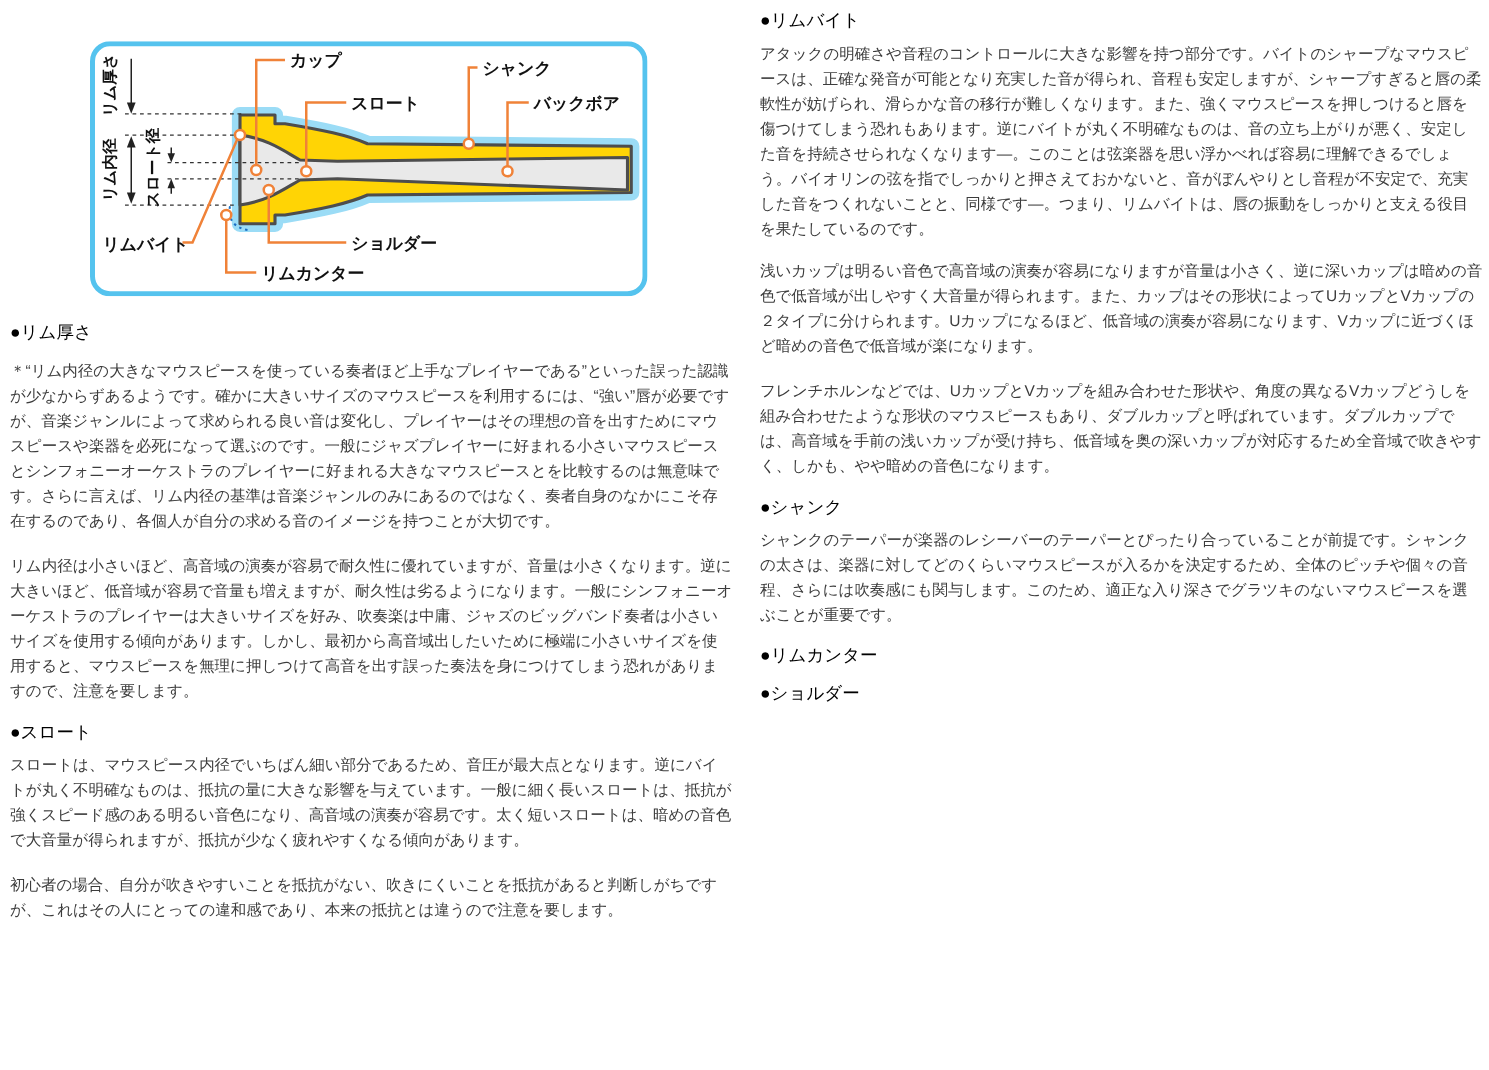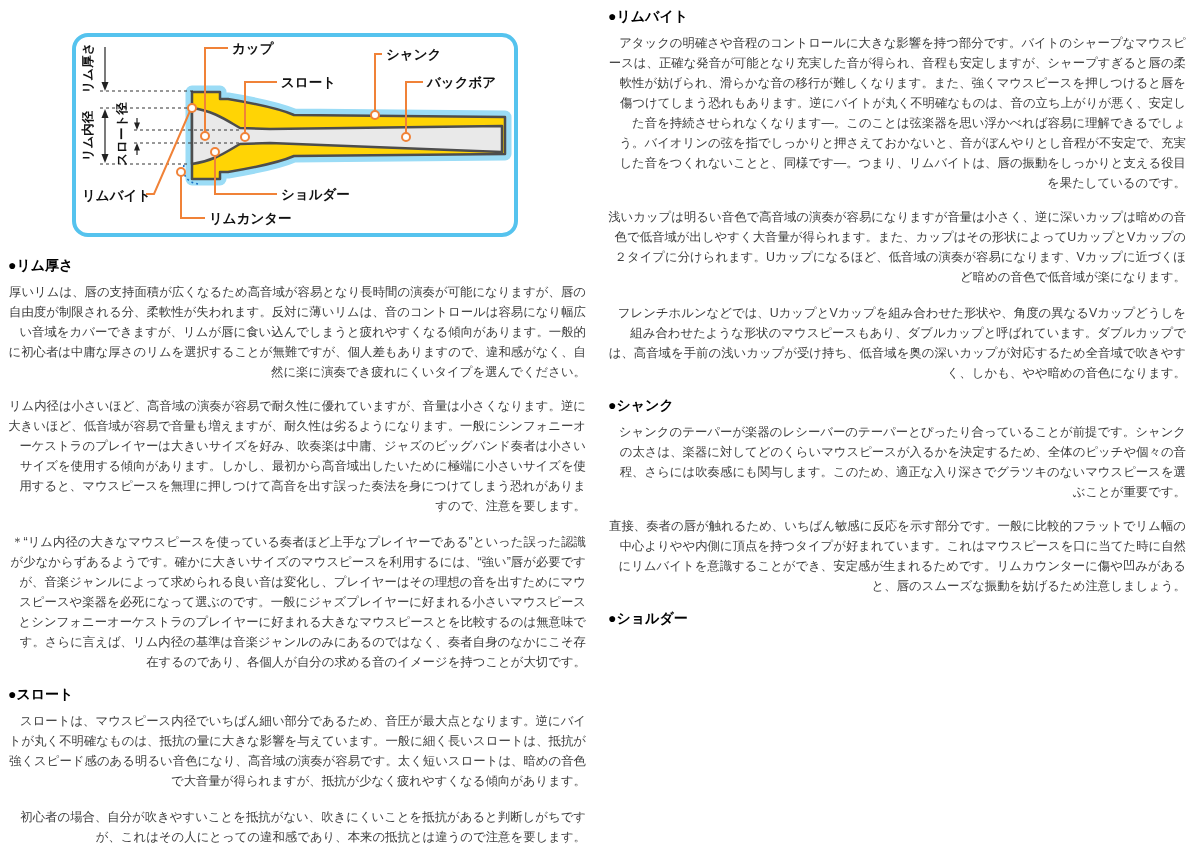--- a/index.html
+++ b/index.html
@@ -12,26 +12,26 @@
   .page { display:flex; padding:8px 5px 8px 8px; gap:22px; width:1191px; }
   .col { width:578px; }
 
   .diagram { margin:25px 0 20px 64px; width:446px; height:204px; }
   .diagram svg { display:block; }
   .dg-label { font-size:13.5px; font-weight:700; fill:#111111; }
   .dg-vlabel { font-size:12.5px; font-weight:700; fill:#111111; }
 
   .sec { margin:0 0 14px 0; }
   .sec-h {
-    font-size:14px; font-weight:700; color:#000000;
+    font-size:14px; font-weight:400; color:#000000;
     margin:0 0 9px 0; line-height:16px;
   }
   .sec-p {
     font-size:12.4px; line-height:20px; margin:0 0 16px 0;
-    color:#3c3c3c; text-align:right; word-break:break-all;
+    color:#3c3c3c; text-align:left; word-break:break-all;
   }
   .sec-p:last-child { margin-bottom:0; }
 </style>
 </head>
 <body>
 
 <div class="page">
 
   <div class="col">
 
@@ -97,26 +97,25 @@
         <text class="dg-label" x="314" y="26">シャンク</text>
         <text class="dg-label" x="355" y="54">バックボア</text>
         <text class="dg-label" x="10" y="167">リムバイト</text>
         <text class="dg-label" x="209" y="166">ショルダー</text>
         <text class="dg-label" x="137" y="190">リムカンター</text>
       </svg>
     </figure>
 
     <section class="sec">
       <h3 class="sec-h">●リム厚さ</h3>
-      <p class="sec-p">厚いリムは、唇の支持面積が広くなるため高音域が容易となり長時間の演奏が可能になりますが、唇の自由度が制限される分、柔軟性が失われます。反対に薄いリムは、音のコントロールは容易になり幅広い音域をカバーできますが、リムが唇に食い込んでしまうと疲れやすくなる傾向があります。一般的に初心者は中庸な厚さのリムを選択することが無難ですが、個人差もありますので、違和感がなく、自然に楽に演奏でき疲れにくいタイプを選んでください。</p>
     </section>
 
     <section class="sec">
+      <p class="sec-p">＊“リム内径の大きなマウスピースを使っている奏者ほど上手なプレイヤーである”といった誤った認識が少なからずあるようです。確かに大きいサイズのマウスピースを利用するには、“強い”唇が必要ですが、音楽ジャンルによって求められる良い音は変化し、プレイヤーはその理想の音を出すためにマウスピースや楽器を必死になって選ぶのです。一般にジャズプレイヤーに好まれる小さいマウスピースとシンフォニーオーケストラのプレイヤーに好まれる大きなマウスピースとを比較するのは無意味です。さらに言えば、リム内径の基準は音楽ジャンルのみにあるのではなく、奏者自身のなかにこそ存在するのであり、各個人が自分の求める音のイメージを持つことが大切です。</p>
       <p class="sec-p">リム内径は小さいほど、高音域の演奏が容易で耐久性に優れていますが、音量は小さくなります。逆に大きいほど、低音域が容易で音量も増えますが、耐久性は劣るようになります。一般にシンフォニーオーケストラのプレイヤーは大きいサイズを好み、吹奏楽は中庸、ジャズのビッグバンド奏者は小さいサイズを使用する傾向があります。しかし、最初から高音域出したいために極端に小さいサイズを使用すると、マウスピースを無理に押しつけて高音を出す誤った奏法を身につけてしまう恐れがありますので、注意を要します。</p>
-      <p class="sec-p">＊“リム内径の大きなマウスピースを使っている奏者ほど上手なプレイヤーである”といった誤った認識が少なからずあるようです。確かに大きいサイズのマウスピースを利用するには、“強い”唇が必要ですが、音楽ジャンルによって求められる良い音は変化し、プレイヤーはその理想の音を出すためにマウスピースや楽器を必死になって選ぶのです。一般にジャズプレイヤーに好まれる小さいマウスピースとシンフォニーオーケストラのプレイヤーに好まれる大きなマウスピースとを比較するのは無意味です。さらに言えば、リム内径の基準は音楽ジャンルのみにあるのではなく、奏者自身のなかにこそ存在するのであり、各個人が自分の求める音のイメージを持つことが大切です。</p>
     </section>
 
     <section class="sec">
       <h3 class="sec-h">●スロート</h3>
       <p class="sec-p">スロートは、マウスピース内径でいちばん細い部分であるため、音圧が最大点となります。逆にバイトが丸く不明確なものは、抵抗の量に大きな影響を与えています。一般に細く長いスロートは、抵抗が強くスピード感のある明るい音色になり、高音域の演奏が容易です。太く短いスロートは、暗めの音色で大音量が得られますが、抵抗が少なく疲れやすくなる傾向があります。</p>
       <p class="sec-p">初心者の場合、自分が吹きやすいことを抵抗がない、吹きにくいことを抵抗があると判断しがちですが、これはその人にとっての違和感であり、本来の抵抗とは違うので注意を要します。</p>
     </section>
   </div>
 
   <div class="col">
@@ -131,21 +130,21 @@
       <p class="sec-p">フレンチホルンなどでは、UカップとVカップを組み合わせた形状や、角度の異なるVカップどうしを組み合わせたような形状のマウスピースもあり、ダブルカップと呼ばれています。ダブルカップでは、高音域を手前の浅いカップが受け持ち、低音域を奥の深いカップが対応するため全音域で吹きやすく、しかも、やや暗めの音色になります。</p>
     </section>
 
     <section class="sec">
       <h3 class="sec-h">●シャンク</h3>
       <p class="sec-p">シャンクのテーパーが楽器のレシーバーのテーパーとぴったり合っていることが前提です。シャンクの太さは、楽器に対してどのくらいマウスピースが入るかを決定するため、全体のピッチや個々の音程、さらには吹奏感にも関与します。このため、適正な入り深さでグラツキのないマウスピースを選ぶことが重要です。</p>
     </section>
 
 
     <section class="sec">
-      <p class="sec-p">直接、奏者の唇が触れるため、いちばん敏感に反応を示す部分です。一般に比較的フラットでリム幅の中心よりやや内側に頂点を持つタイプが好まれています。これはマウスピースを口に当てた時に自然にリムバイトを意識することができ、安定感が生まれるためです。リムカウンターに傷や凹みがあると、唇のスムーズな振動を妨げるため注意しましょう。</p>
+      <h3 class="sec-h">●リムカンター</h3>
     </section>
 
     <section class="sec">
       <h3 class="sec-h">●ショルダー</h3>
 
     </section>
   </div>
 
 </div>
 

